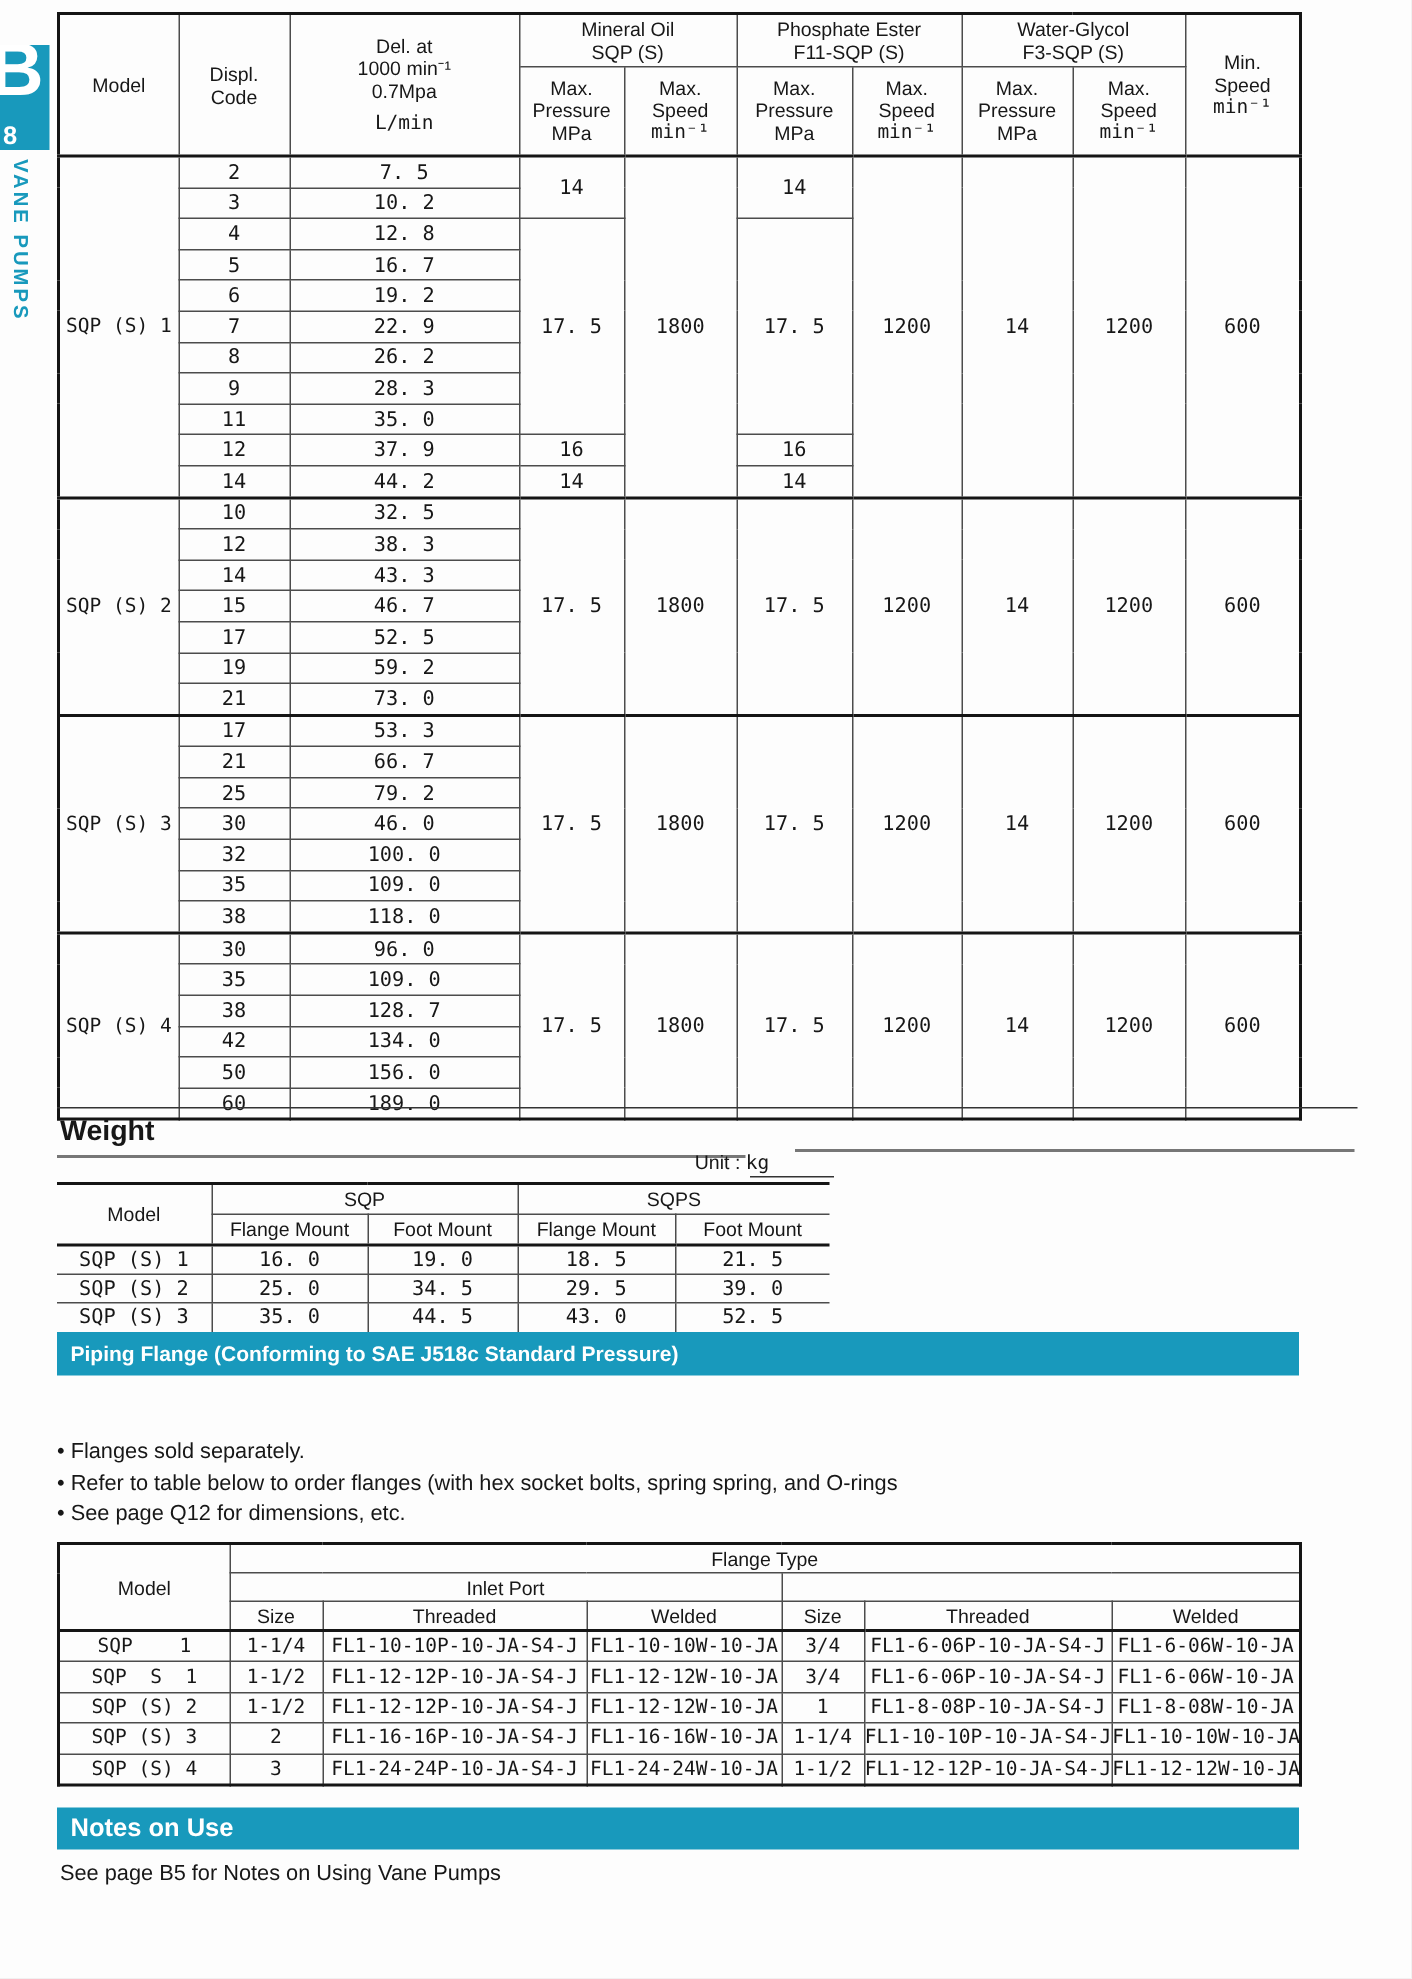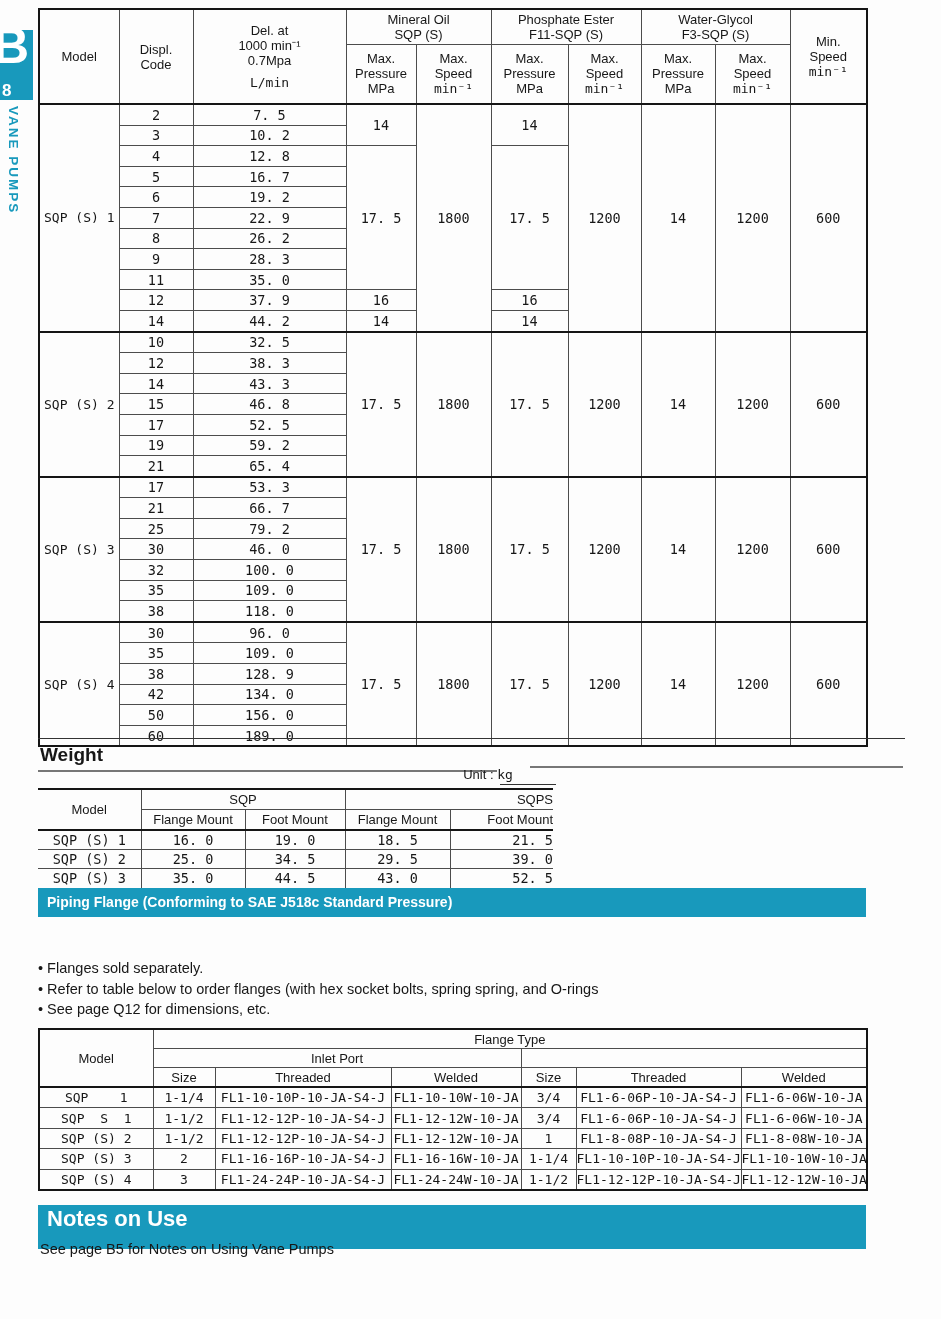--- a/index.html
+++ b/index.html
@@ -27,30 +27,30 @@
   .spec tr.gs td{border-top:2px solid #151515;}
   .spec .gap{margin-top:7px;}
 
   
   .rule{position:absolute;background:#555;}
   .wTitle{position:absolute;left:40px;top:744px;font-size:19px;font-weight:bold;}
   .unit{position:absolute;left:420px;top:767px;width:136px;text-align:center;font-size:13px;}
   .wt{position:absolute;left:38px;top:788px;width:515px;border-top:2px solid #151515;border-bottom:2px solid #151515;}
   .wt th,.wt td{border:1px solid #4c4c4c;}
   .wt th:first-child,.wt td:first-child{border-left:none;}
-  .wt th:last-child,.wt td:last-child{border-right:none;text-align:right;}
+  .wt th:last-child,.wt td:last-child{border-right:none;}
   .wt thead th{font-weight:normal;font-size:13px;height:19px;}
   .wt tbody tr:first-child td{border-top:2px solid #151515;}
   .wt tbody td{height:18.2px;font-size:13.5px;font-family:"DejaVu Sans Mono",monospace;}
 
   
   .bar{position:absolute;left:38px;width:819px;background:#1899BC;color:#fff;
        font-weight:bold;padding-left:9px;}
   .bar.piping{top:888px;height:29px;font-size:14px;line-height:29px;}
-  .bar.notes{top:1205px;height:44px;font-size:22px;line-height:28px;}
+  .bar.notes{top:1205px;height:28px;font-size:17px;line-height:28px;}
   .bullets{position:absolute;left:38px;top:958px;font-size:14.5px;line-height:20.5px;}
   .notesText{position:absolute;left:40px;top:1241px;font-size:14.5px;}
 
   
   .ft{position:absolute;left:38px;top:1028px;width:828px;border:2px solid #151515;}
   .ft th,.ft td{border:1px solid #4c4c4c;}
   .ft thead th{font-weight:normal;font-size:13px;height:18px;margin-top:12px;}
   .ft tbody tr:first-child td{border-top:2px solid #151515;}
   .ft tbody td{height:19.4px;font-size:13px;font-family:"DejaVu Sans Mono",monospace;white-space:pre;}
 </style>
@@ -218,33 +218,33 @@
       <tr>
           <td>12</td>
           <td>38. 3</td>
         </tr>
       <tr>
           <td>14</td>
           <td>43. 3</td>
         </tr>
       <tr>
           <td>15</td>
-          <td>46. 8</td>
+          <td>46. 7</td>
         </tr>
       <tr>
           <td>17</td>
           <td>52. 5</td>
         </tr>
       <tr>
           <td>19</td>
           <td>59. 2</td>
         </tr>
       <tr>
           <td>21</td>
-          <td>65. 4</td>
+          <td>73. 0</td>
         </tr>
 
       <tr class="gs">
         <td class="model" rowspan="7">SQP (S) 3</td>
         <td>17</td>
         <td>53. 3</td>
         <td rowspan="7">17. 5</td>
         <td rowspan="7">1800</td>
         <td rowspan="7">17. 5</td>
         <td rowspan="7">1200</td>
@@ -288,21 +288,21 @@
         <td rowspan="6">14</td>
         <td rowspan="6">1200</td>
         <td rowspan="6">600</td>
       </tr>
       <tr>
           <td>35</td>
           <td>109. 0</td>
         </tr>
       <tr>
           <td>38</td>
-          <td>128. 9</td>
+          <td>128. 7</td>
         </tr>
       <tr>
           <td>42</td>
           <td>134. 0</td>
         </tr>
       <tr>
           <td>50</td>
           <td>156. 0</td>
         </tr>
       <tr>

